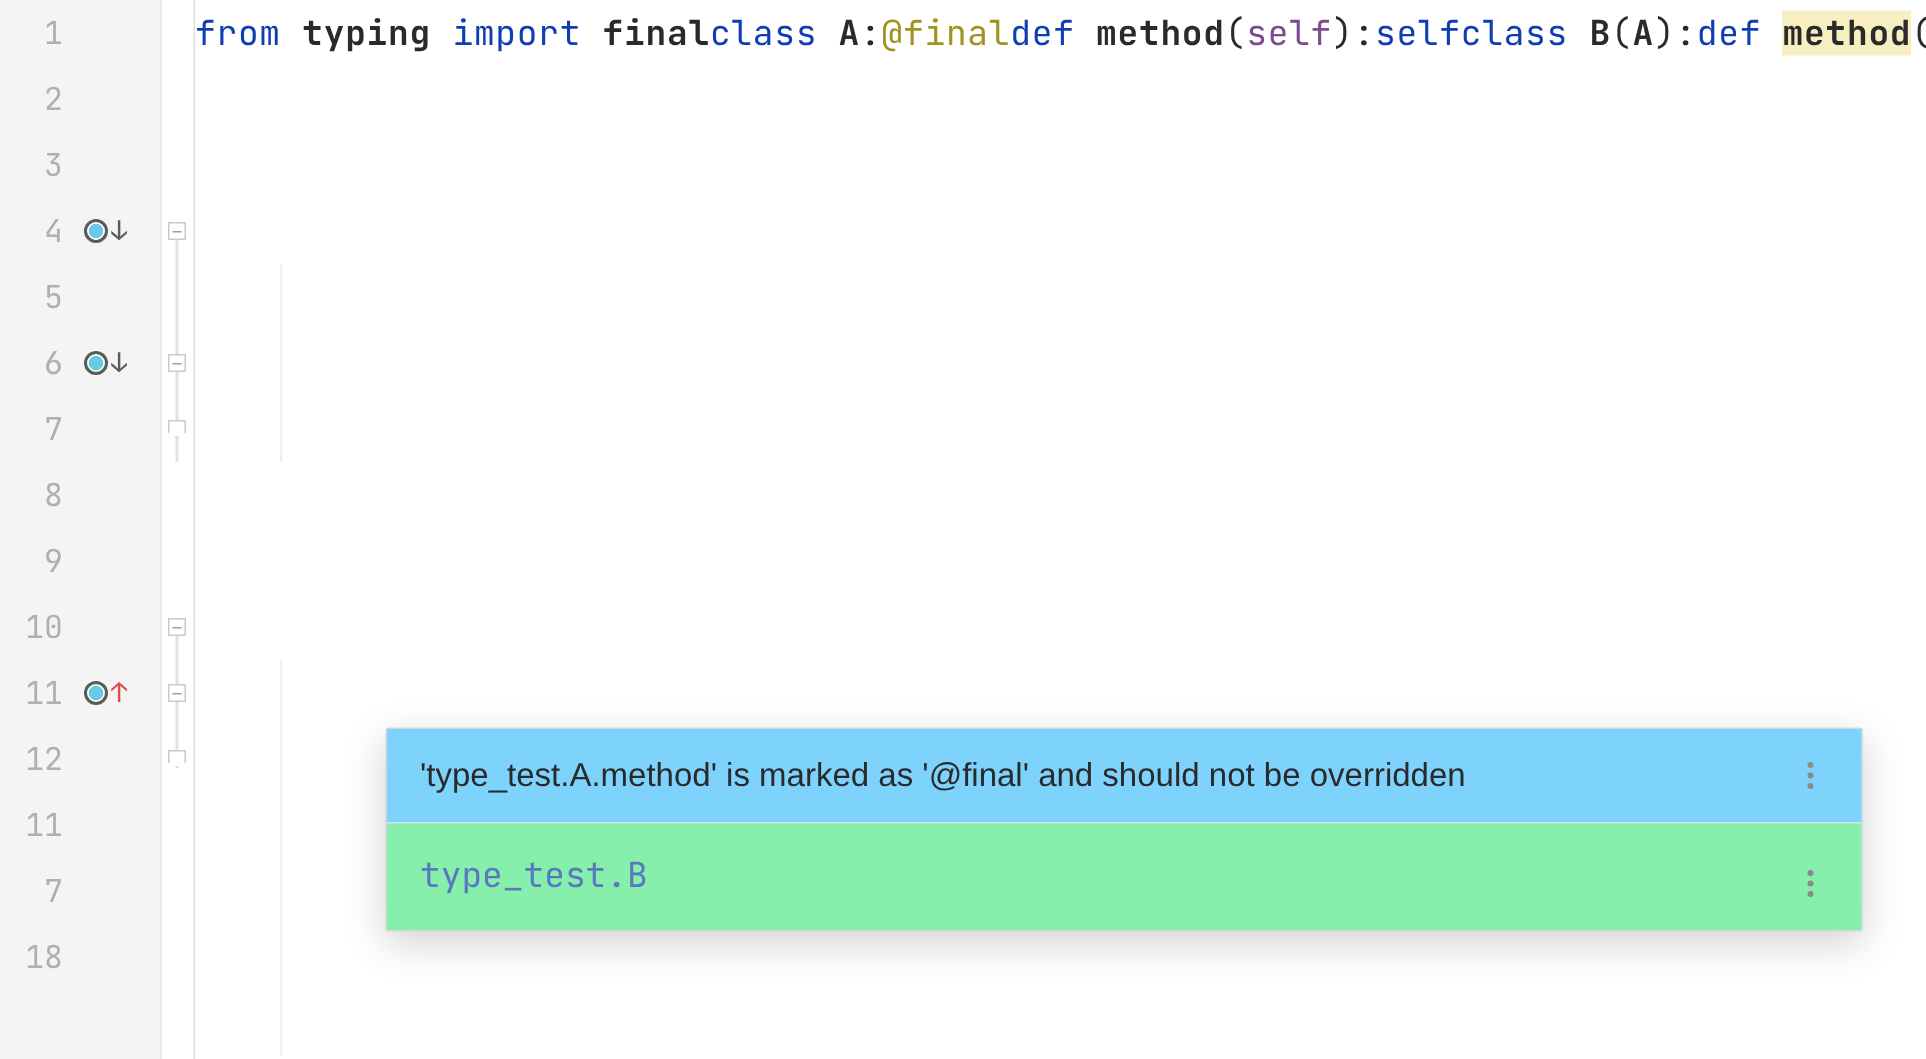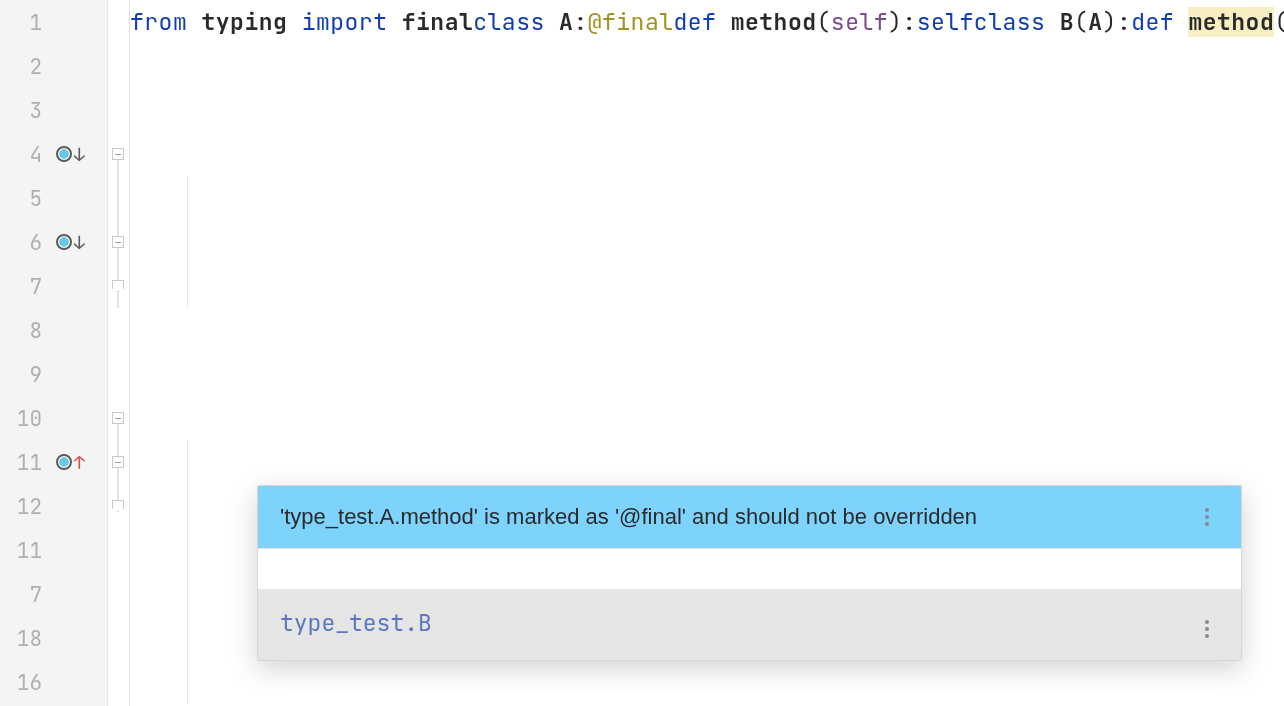--- a/index.html
+++ b/index.html
@@ -172,24 +172,23 @@
     flex-direction: column;
     align-items: center;
     gap: 3px;
     cursor: pointer;
   }
   .dots span {
     width: 4px; height: 4px; border-radius: 50%;
     background: #8a8a8a;
   }
   .tooltip-bottom {
-    background: #e5e5e5;
+    background: #86efac;
     padding: 16px 22px 18px 22px;
     display: flex;
-    margin-top: 40px;
   }
   .tooltip-bottom .content {
     flex: 1;
     font-size: 23px;
     line-height: 1.6;
     font-family: "JetBrains Mono", Menlo, Consolas, monospace;
   }
   .qname { color: #5a78bf; }
   .sig-def { color: #2a2a2a; }
   .sig-name { font-weight: 700; }
@@ -266,24 +265,20 @@
         <div class="gicon-wrap"></div>
       </div>
     <div class="gline">
         <div class="linenum">7</div>
         <div class="gicon-wrap"></div>
       </div>
     <div class="gline">
         <div class="linenum">18</div>
         <div class="gicon-wrap"></div>
       </div>
-    <div class="gline">
-        <div class="linenum">16</div>
-        <div class="gicon-wrap"></div>
-      </div>
   </div>
 
   <div class="fold-col">
     <div class="fold-vline" style="top:148px; height:160px;"></div>
     <div class="fold-vline" style="top:412px; height:94px;"></div>
     <div class="fline"></div>
     <div class="fline"></div>
     <div class="fline"></div>
     <div class="fline">
         <div class="fold-marker open"></div>

